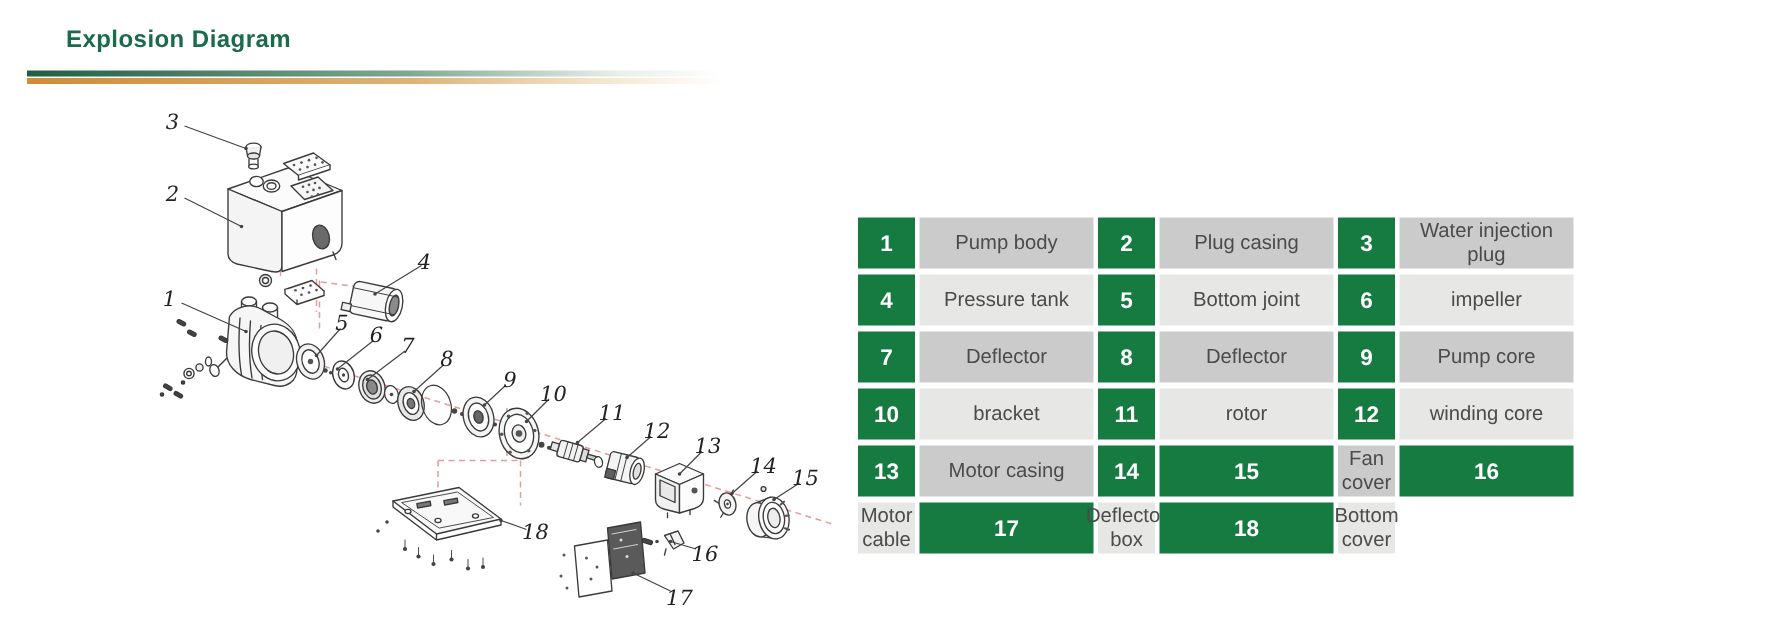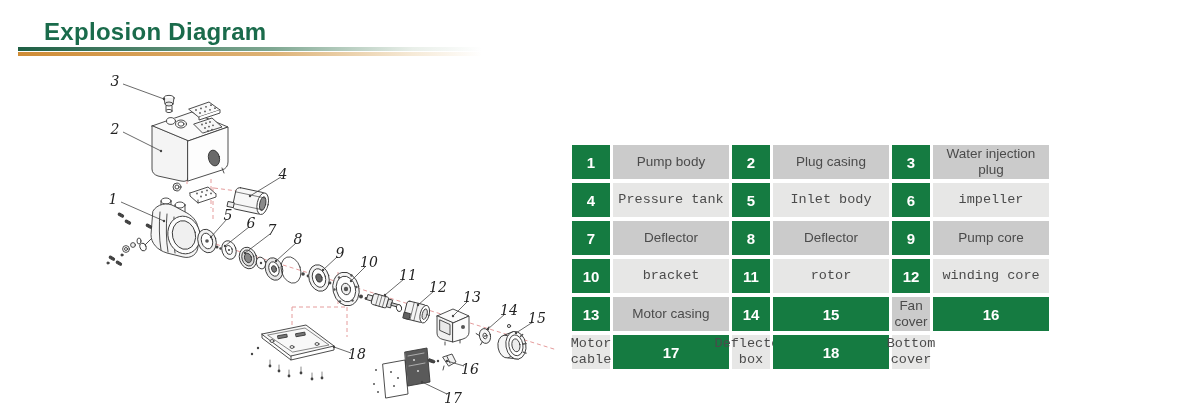--- a/index.html
+++ b/index.html
@@ -2,21 +2,21 @@
 <html style="--title-text: #1a6b4b; --separator-green: #1e5f44; --separator-orange: #cf8c36; --table-green: #157b41; --row-dark: #cbcbcb; --row-light: #e7e7e6; --label-text: #4b4b4b; --number-text: #ffffff; --dash-pink: #e59c9c; --diagram-stroke: #3a3a3a;"><head>
 <meta charset="utf-8">
 <style>
   html,body{margin:0;padding:0;}
   body{
     width:1193px;height:420px;position:relative;overflow:hidden;
     background:#ffffff;font-family:"Liberation Sans", sans-serif;
   }
   .page-title{
     position:absolute;left:44px;top:18px;
-    font-size:24px;font-weight:bold;letter-spacing:.3px;
+    font-size:16px;font-weight:bold;letter-spacing:.3px;
     color:var(--title-text,#1a6b4b);
   }
   .title-underline{position:absolute;left:18px;width:464px;height:4px;}
   .title-underline.green{
     top:47px;
     background:linear-gradient(to right,var(--separator-green,#1e5f44) 0%,#7fa892 55%,#e9efe9 85%,#ffffff 100%);
   }
   .title-underline.orange{
     top:52px;
     background:linear-gradient(to right,var(--separator-orange,#cf8c36) 0%,#ddb276 55%,#f6ead7 85%,#ffffff 100%);
@@ -33,21 +33,21 @@
   .cell.num{
     background:var(--table-green,#157b41);
     color:var(--number-text,#ffffff);
     font-size:15px;font-weight:bold;
   }
   .cell.name{
     color:var(--label-text,#4b4b4b);
     font-size:13.5px;line-height:1.15;padding:0 4px;
   }
   .cell.name.dark{background:var(--row-dark,#cbcbcb);}
-  .cell.name.light{background:var(--row-light,#e7e7e6);font-family:Liberation Mono, monospace;}
+  .cell.name.light{background:var(--row-light,#e7e7e6);}
   .callout-text{
     font-family:"DejaVu Serif", serif;font-style:italic;
     font-size:14px;fill:#222222;
   }
 </style>
 </head>
 <body>
 
 <div class="page-title">Explosion Diagram</div>
 <div class="title-underline green"></div>
@@ -372,21 +372,21 @@
 <div class="parts-table">
     <div class="cell num">1</div>
     <div class="cell name dark">Pump body</div>
     <div class="cell num">2</div>
     <div class="cell name dark">Plug casing</div>
     <div class="cell num">3</div>
     <div class="cell name dark">Water injection plug</div>
     <div class="cell num">4</div>
     <div class="cell name light">Pressure tank</div>
     <div class="cell num">5</div>
-    <div class="cell name light">Inlet body</div>
+    <div class="cell name light">Bottom joint</div>
     <div class="cell num">6</div>
     <div class="cell name light">impeller</div>
     <div class="cell num">7</div>
     <div class="cell name dark">Deflector</div>
     <div class="cell num">8</div>
     <div class="cell name dark">Deflector</div>
     <div class="cell num">9</div>
     <div class="cell name dark">Pump core</div>
     <div class="cell num">10</div>
     <div class="cell name light">bracket</div>

